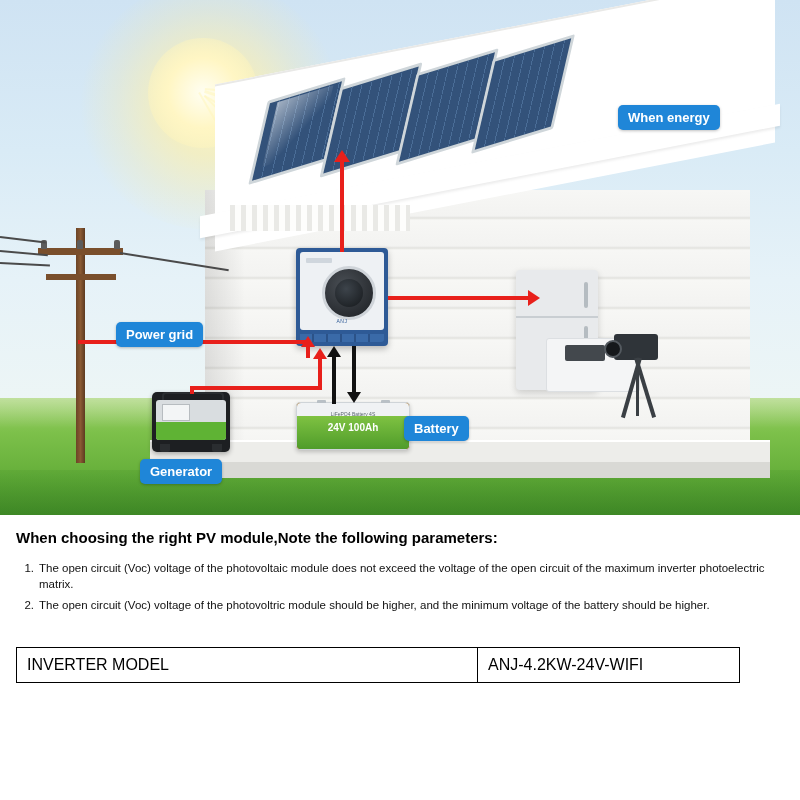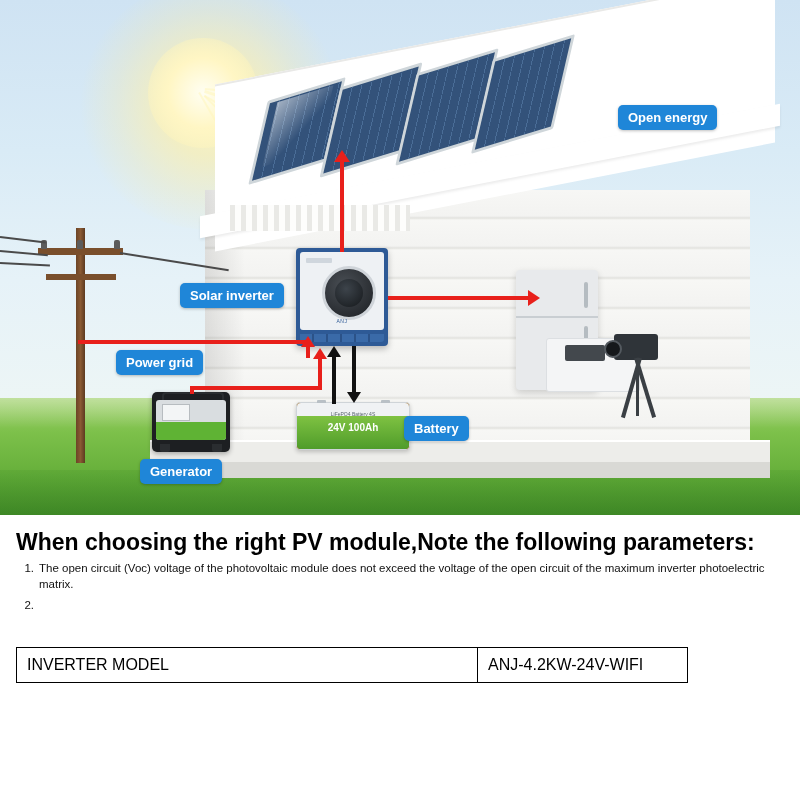--- a/index.html
+++ b/index.html
@@ -115,27 +115,27 @@
   .wb{position:absolute;background:#111111;}
   .arrow{position:absolute;width:0;height:0;}
 
   
   .lbl{position:absolute;background:#1f86d8;color:#ffffff;border-radius:5px;
        font-size:13px;font-weight:bold;padding:5px 10px;white-space:nowrap;
        box-shadow:0 1px 3px rgba(0,0,0,0.25);}
 
   
   .lower{position:absolute;left:0;top:515px;width:800px;height:285px;background:#ffffff;}
-  .headline{position:absolute;left:16px;top:14px;font-size:23px;font-weight:bold;color:#000;}
+  .headline{position:absolute;left:16px;top:14px;font-size:15px;font-weight:bold;color:#000;}
   .notes{position:absolute;left:16px;top:46px;width:772px;}
   .note{display:flex;margin-bottom:6px;}
   .note-num{width:18px;font-size:11.5px;color:#111;flex:none;text-align:right;padding-right:5px;line-height:1.35;}
   .note-txt{font-size:11.5px;color:#111;line-height:1.35;}
 
-  table.spec{position:absolute;left:16px;top:132px;width:672px;border-collapse:collapse;}
+  table.spec{position:absolute;left:16px;top:132px;width:724px;border-collapse:collapse;}
   table.spec td{border:1px solid #000;height:34px;padding:0 10px;font-size:16px;color:#000;}
   table.spec td.k{width:440px;}
 </style>
 </head>
 <body>
 
 <div class="page">
 
   <div class="illus">
 
@@ -242,39 +242,39 @@
     <div class="wl" style="left:190px;top:386px;width:4px;height:8px;"></div>
     <div class="wl" style="left:190px;top:386px;width:132px;height:4px;"></div>
     <div class="wl" style="left:318px;top:358px;width:4px;height:30px;"></div>
     <div class="arrow" style="left:313px;top:348px;border-left:7px solid transparent;border-right:7px solid transparent;border-bottom:11px solid #e8201b;"></div>
 
     <div class="wb" style="left:332px;top:356px;width:4px;height:48px;"></div>
     <div class="arrow" style="left:327px;top:346px;border-left:7px solid transparent;border-right:7px solid transparent;border-bottom:11px solid #111;"></div>
     <div class="wb" style="left:352px;top:346px;width:4px;height:46px;"></div>
     <div class="arrow" style="left:347px;top:392px;border-left:7px solid transparent;border-right:7px solid transparent;border-top:11px solid #111;"></div>
 
-    <div class="lbl" style="left:618px;top:105px;">Open energy</div>
-    <div class="lbl" style="left:180px;top:283px;">Solar inverter</div>
-    <div class="lbl" style="left:116px;top:322px;margin-top:28px;">Power grid</div>
+    <div class="lbl" style="left:618px;top:105px;">When energy</div>
+    <div class="lbl" style="left:116px;top:322px;">Power grid</div>
     <div class="lbl" style="left:404px;top:416px;">Battery</div>
     <div class="lbl" style="left:140px;top:459px;">Generator</div>
 
   </div>
 
   <div class="lower">
 
     <div class="headline">When choosing the right PV module,Note the following parameters:</div>
 
     <div class="notes">
       <div class="note">
         <div class="note-num">1.</div>
         <div class="note-txt">The open circuit (Voc) voltage of the photovoltaic module does not exceed the voltage of the open circuit of the maximum inverter photoelectric matrix.</div>
       </div>
       <div class="note">
         <div class="note-num">2.</div>
+        <div class="note-txt">The open circuit (Voc) voltage of the photovoltric module should be higher, and the minimum voltage of the battery should be higher.</div>
       </div>
     </div>
 
     <table class="spec">
       <tbody>
         <tr>
           <td class="k">INVERTER MODEL</td>
           <td class="v">ANJ-4.2KW-24V-WIFI</td>
         </tr>
       </tbody>

